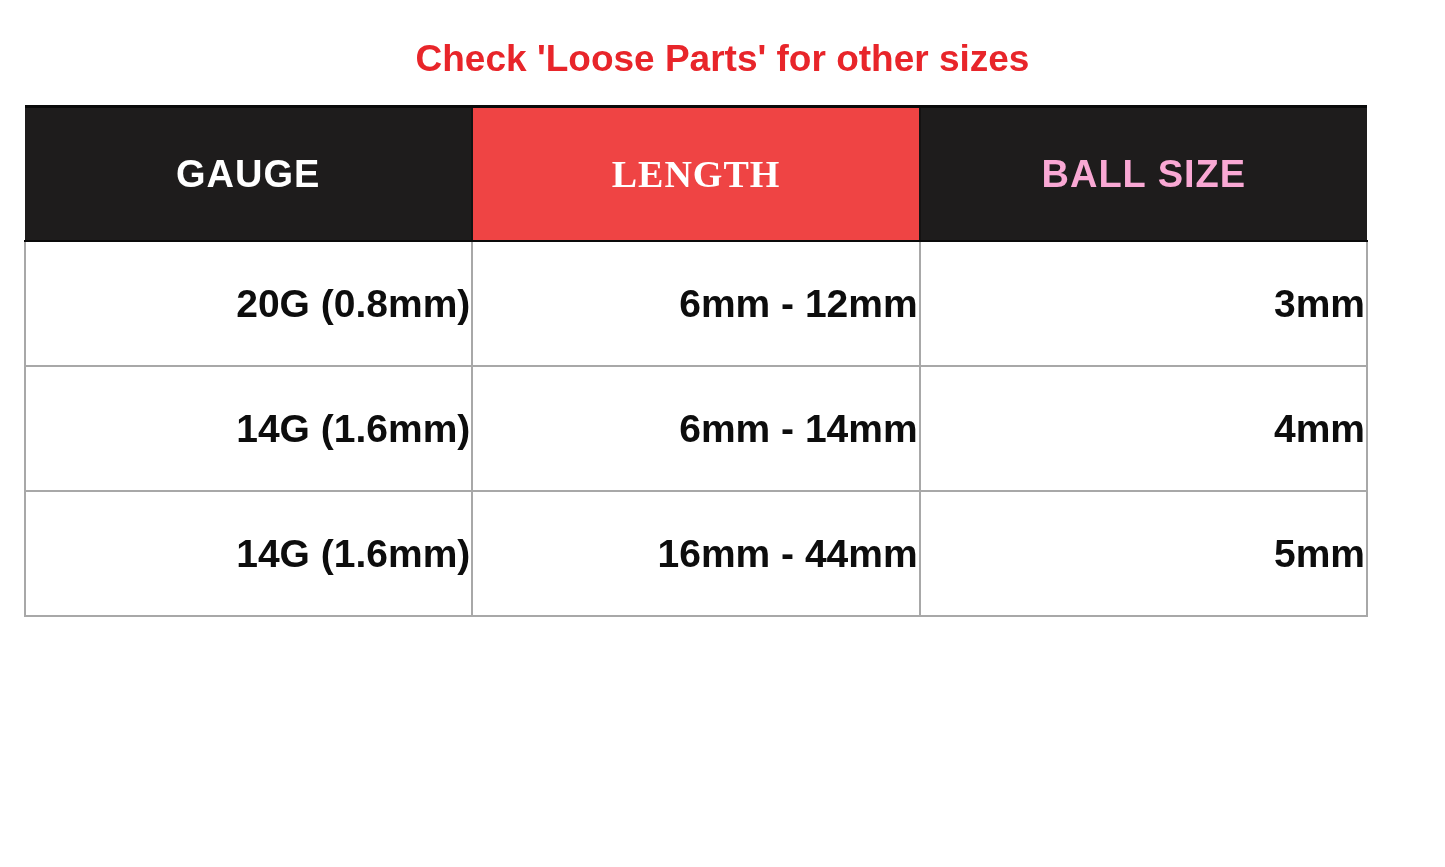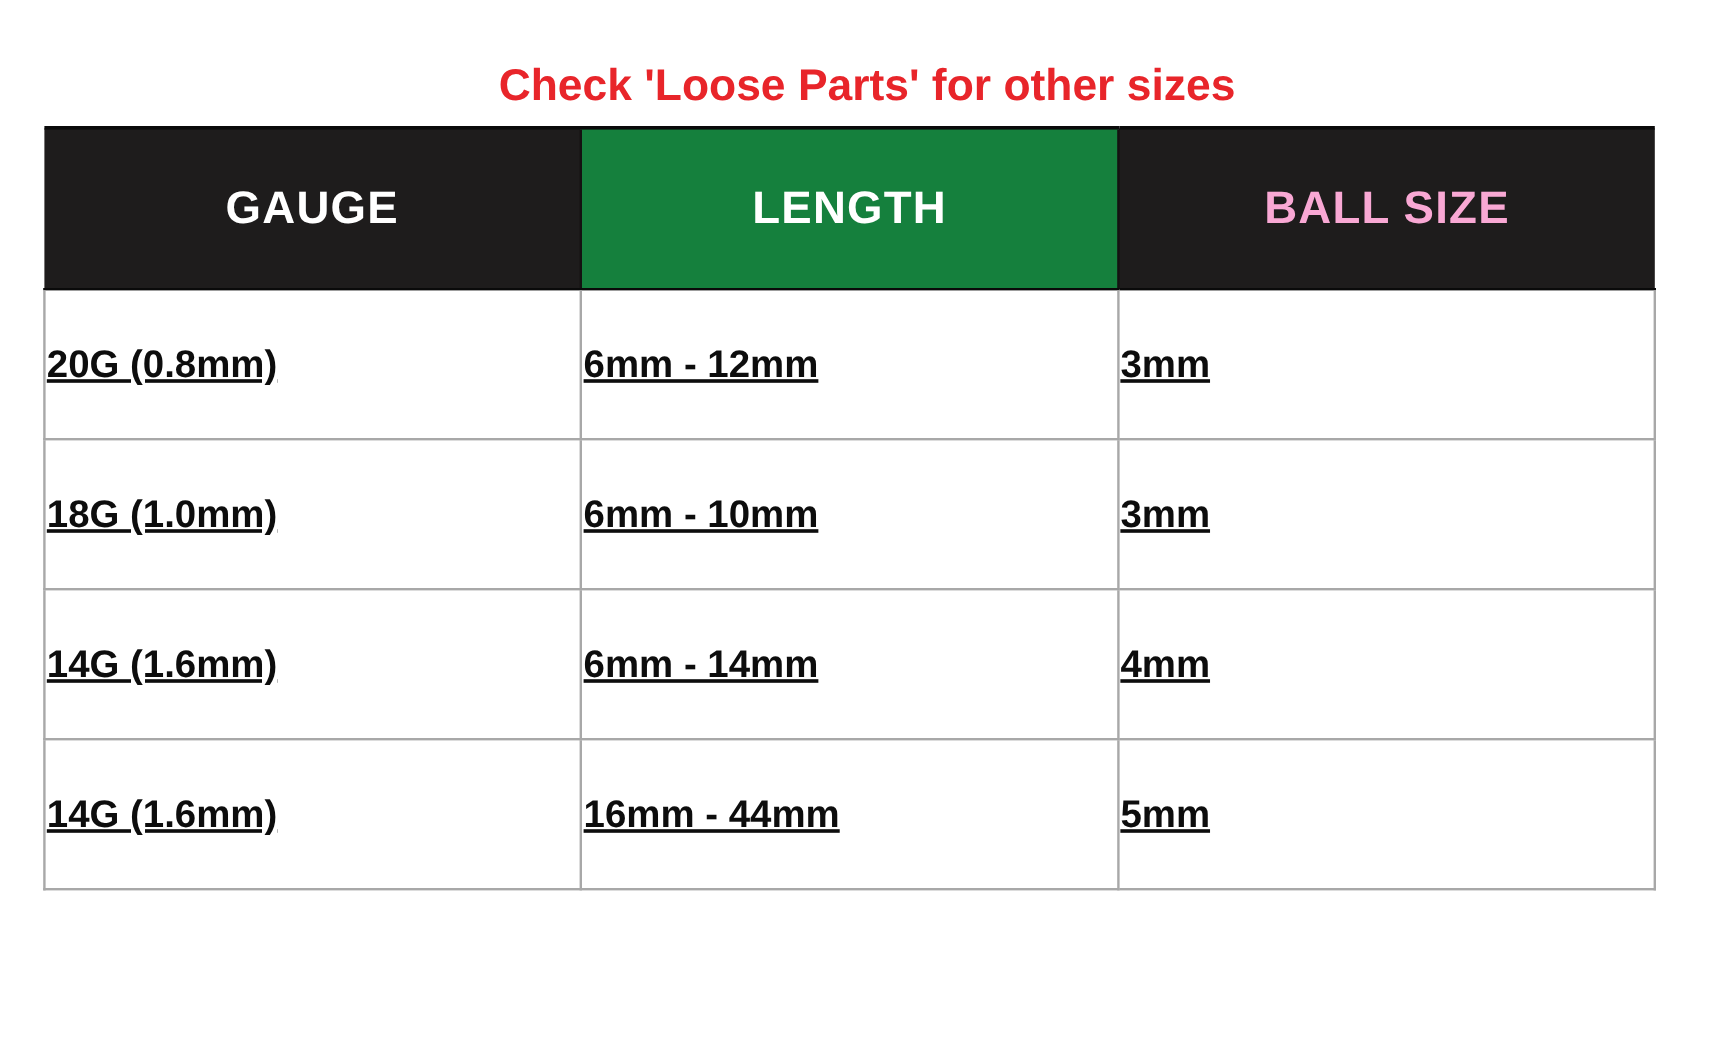--- a/index.html
+++ b/index.html
@@ -10,32 +10,32 @@
   }
   .page {
     position: relative;
     width: 1445px;
     height: 867px;
     background: #ffffff;
     overflow: hidden;
   }
   .title {
     position: absolute;
-    top: 52px;
+    top: 40px;
     left: 0;
     width: 100%;
     text-align: center;
     font-size: 37px;
     line-height: 1.0;
     font-weight: bold;
     letter-spacing: 0px;
   }
   table.size-table {
     position: absolute;
-    left: 36px;
+    left: 24px;
     top: 105px;
     width: 1344px;
     border-collapse: collapse;
     table-layout: fixed;
   }
   table.size-table th {
     height: 130px;
     color: #ffffff;
     font-size: 38px;
     font-weight: bold;
@@ -43,54 +43,48 @@
     text-align: center;
     vertical-align: middle;
     border-top: 3px solid #0a0a0a;
     border-bottom: 2px solid #0a0a0a;
   }
   table.size-table th + th {
     border-left: 2px solid #141212;
   }
   table.size-table td {
     height: 121px;
-    font-size: 32px;
+    font-size: 39px;
     font-weight: bold;
     color: #0d0d0d;
-    text-align: left;
+    text-align: right;
     vertical-align: middle;
     border: 2px solid #a8a8a8;
     background: #ffffff;
-    text-decoration: underline;
   }
 </style>
 </head>
 <body>
 
 <div class="page">
 
   <div class="title" style="color: rgb(232, 37, 42);">Check 'Loose Parts' for other sizes</div>
 
   <table class="size-table">
     <thead>
       <tr>
         <th style="background: rgb(30, 28, 28); color: rgb(255, 255, 255);">GAUGE</th>
-        <th style="background: #15803d; color: rgb(255, 255, 255);">LENGTH</th>
+        <th style="background: #ef4444; color: rgb(255, 255, 255); font-family: Liberation Serif, serif;">LENGTH</th>
         <th style="background: rgb(30, 28, 28); color: #f9a8d4;">BALL SIZE</th>
       </tr>
     </thead>
     <tbody>
       <tr>
         <td>20G (0.8mm)</td>
         <td>6mm - 12mm</td>
-        <td>3mm</td>
-      </tr>
-      <tr>
-        <td>18G (1.0mm)</td>
-        <td>6mm - 10mm</td>
         <td>3mm</td>
       </tr>
       <tr>
         <td>14G (1.6mm)</td>
         <td>6mm - 14mm</td>
         <td>4mm</td>
       </tr>
       <tr>
         <td>14G (1.6mm)</td>
         <td>16mm - 44mm</td>

